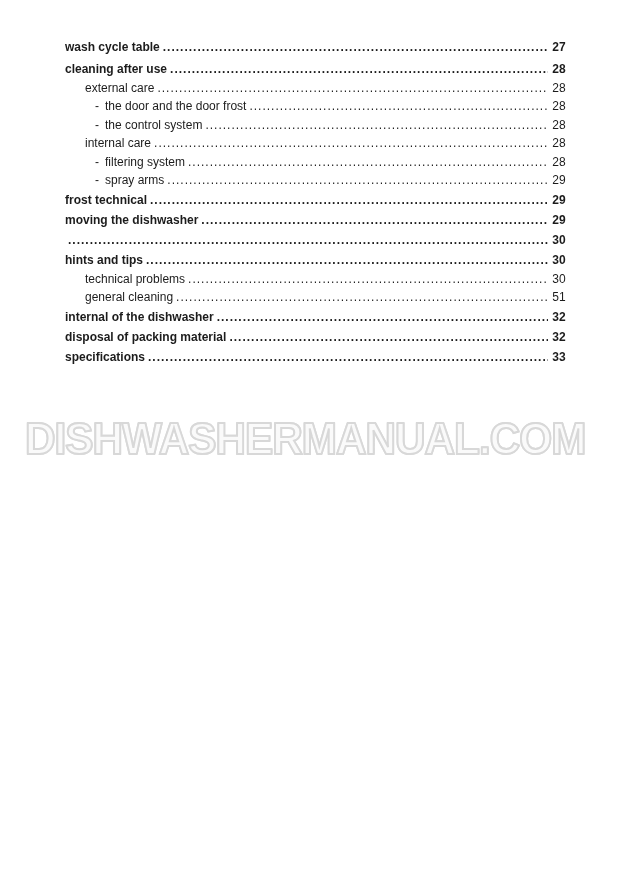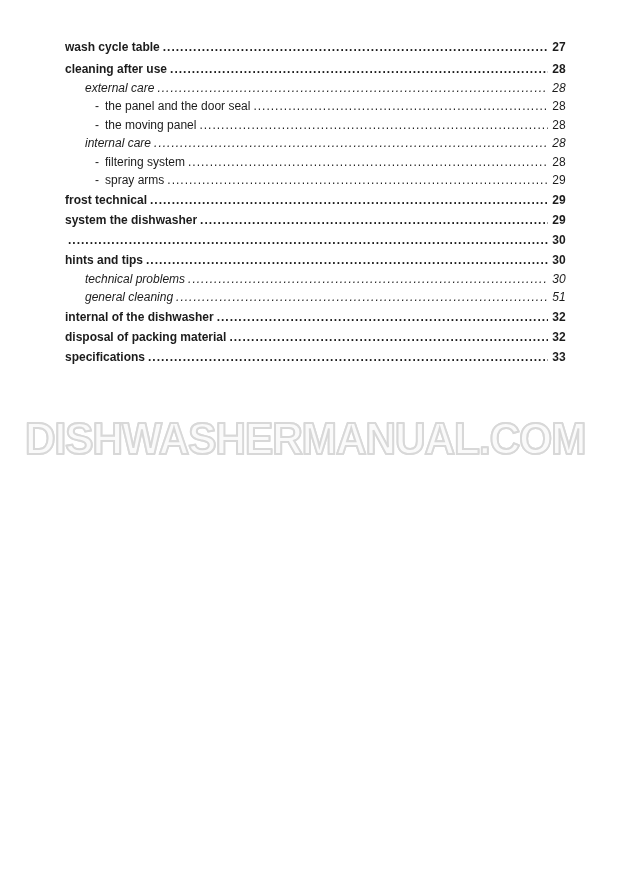--- a/index.html
+++ b/index.html
@@ -22,21 +22,21 @@
     right: 54px;
     top: 41px;
     font-size: 12px;
     line-height: 12px;
   }
   .row {
     display: flex;
     align-items: baseline;
   }
   .lvl1 { font-weight: bold; margin-top: 8px; }
-  .lvl2 { margin-top: 6.5px; padding-left: 20px; font-style: italic; }
+  .lvl2 { margin-top: 6.5px; padding-left: 20px; }
   .lvl3 { margin-top: 6.5px; padding-left: 30px; }
   .row:first-child { margin-top: 0; }
   .row:nth-child(2) { margin-top: 10px; }
   .dash {
     flex: none;
     width: 10px;
   }
   .label {
     flex: none;
     white-space: nowrap;
@@ -89,27 +89,27 @@
     <span class="pnum">28</span>
   </div>
       <div class="row lvl2">
 
     <span class="label">external care</span>
     <span class="leader">............................................................................................................................................................................................................................</span>
     <span class="pnum">28</span>
   </div>
       <div class="row lvl3">
     <span class="dash">-</span>
-    <span class="label">the panel and the door seal</span>
+    <span class="label">the door and the door frost</span>
     <span class="leader">............................................................................................................................................................................................................................</span>
     <span class="pnum">28</span>
   </div>
       <div class="row lvl3">
     <span class="dash">-</span>
-    <span class="label">the moving panel</span>
+    <span class="label">the control system</span>
     <span class="leader">............................................................................................................................................................................................................................</span>
     <span class="pnum">28</span>
   </div>
       <div class="row lvl2">
 
     <span class="label">internal care</span>
     <span class="leader">............................................................................................................................................................................................................................</span>
     <span class="pnum">28</span>
   </div>
       <div class="row lvl3">
@@ -125,21 +125,21 @@
     <span class="pnum">29</span>
   </div>
       <div class="row lvl1">
 
     <span class="label">frost technical</span>
     <span class="leader">............................................................................................................................................................................................................................</span>
     <span class="pnum">29</span>
   </div>
       <div class="row lvl1">
 
-    <span class="label">system the dishwasher</span>
+    <span class="label">moving the dishwasher</span>
     <span class="leader">............................................................................................................................................................................................................................</span>
     <span class="pnum">29</span>
   </div>
       <div class="row lvl1">
 
     <span class="leader">............................................................................................................................................................................................................................</span>
     <span class="pnum">30</span>
   </div>
       <div class="row lvl1">
 

